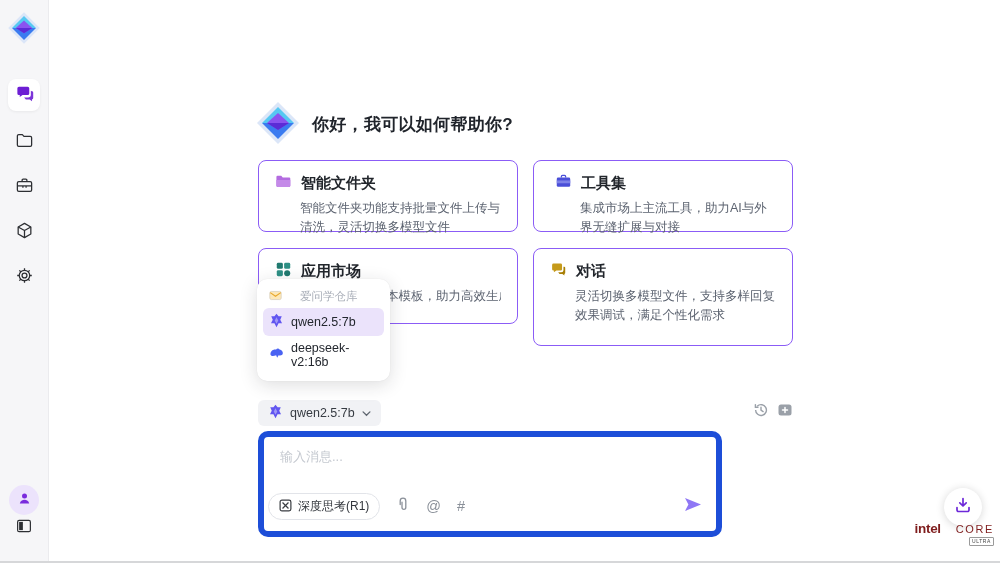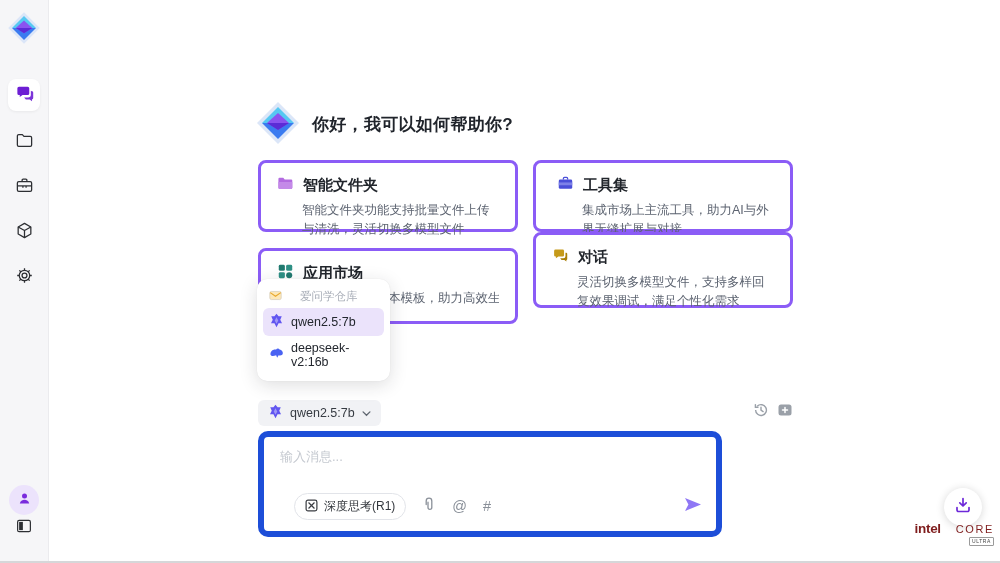--- a/index.html
+++ b/index.html
@@ -16,49 +16,49 @@
   .side-logo{left:6px;top:10px;width:36px;height:36px;cursor:pointer;}
   .icon-btn{width:32px;height:32px;left:8px;display:flex;align-items:center;justify-content:center;border-radius:8px;cursor:pointer;}
   .icon-btn.active{background:#ffffff;box-shadow:0 1px 3px rgba(0,0,0,.06);}
   .avatar-circle{left:9px;width:30px;height:30px;border-radius:50%;background:#ece3fc;display:flex;align-items:center;justify-content:center;cursor:pointer;}
 
   
   .greet-logo{left:254px;top:99px;width:48px;height:48px;}
   .greet-title{left:312px;top:113px;font-size:17px;font-weight:700;color:#20242b;letter-spacing:.3px;}
 
   
-  .card{background:#fff;border:3px solid #8b5cf6;border-radius:8px;box-sizing:border-box;padding:12px 16px;cursor:pointer;}
+  .card{background:#fff;border:1px solid #8b5cf6;border-radius:8px;box-sizing:border-box;padding:12px 16px;cursor:pointer;}
   .card-head{display:flex;align-items:center;gap:9px;}
   .card-title{font-size:15px;font-weight:700;color:#22262c;}
   .card-desc{margin:5px 0 0 25px;font-size:12.5px;line-height:1.55;color:#5c6370;}
   .card-desc.frag{white-space:nowrap;overflow:hidden;text-indent:86px;}
   #card-1{left:258px;top:160px;width:260px;height:72px;}
   #card-2{left:533px;top:160px;width:260px;height:72px;padding-left:21px;}
   #card-3{left:258px;top:248px;width:260px;height:76px;}
-  #card-4{left:533px;top:232px;width:260px;height:76px;}
+  #card-4{left:533px;top:248px;width:260px;height:98px;}
 
   
   .dropdown{left:257px;top:279px;width:133px;box-sizing:border-box;background:#fff;border-radius:10px;
     box-shadow:0 4px 18px rgba(31,35,41,.15),0 0 1px rgba(31,35,41,.12);padding:7px 6px;z-index:30;}
   .dd-group{display:flex;align-items:center;gap:18px;padding:3px 6px 4px;color:#a9aeb8;font-size:11.5px;}
   .dd-item{display:flex;align-items:center;gap:7px;padding:5px 6px;border-radius:6px;font-size:12.5px;color:#23272e;cursor:pointer;}
   .dd-item.selected{background:#ebe3fb;}
 
   
   .model-pill{left:258px;top:400px;height:26px;display:inline-flex;align-items:center;gap:7px;padding:0 10px;
     background:#f1f2f5;border-radius:6px;font-size:12.5px;color:#363b42;cursor:pointer;}
   .hist-btn{left:752px;top:403px;width:18px;height:18px;cursor:pointer;display:flex;align-items:center;justify-content:center;}
   .newchat-btn{left:776px;top:403px;width:18px;height:18px;cursor:pointer;display:flex;align-items:center;justify-content:center;}
 
   
   .composer{left:258px;top:431px;width:464px;height:106px;border:6px solid #1d4ed8;border-radius:10px;box-sizing:border-box;background:#fff;}
   .composer textarea{position:absolute;left:16px;top:11px;width:500px;height:42px;border:none;outline:none;resize:none;
     font-size:13px;color:#30343a;background:transparent;font-family:inherit;padding:0;}
   .composer textarea::placeholder{color:#c5c9d0;}
-  .comp-toolbar{position:absolute;left:30px;right:14px;bottom:11px;display:flex;align-items:center;gap:16px;}
+  .comp-toolbar{position:absolute;left:4px;right:14px;bottom:11px;display:flex;align-items:center;gap:16px;}
   .deep-pill{display:flex;align-items:center;gap:6px;border:1px solid #e2e4e9;border-radius:15px;padding:4px 10px;
     font-size:12px;color:#33373d;background:#fff;cursor:pointer;}
   .glyph{font-size:14.5px;color:#8a9099;cursor:pointer;line-height:1;}
   .send-btn{margin-left:auto;cursor:pointer;display:flex;align-items:center;}
 
   
   .fab{left:944px;top:488px;width:38px;height:38px;border-radius:50%;background:#fff;
     box-shadow:0 1px 8px rgba(0,0,0,.16);display:flex;align-items:center;justify-content:center;cursor:pointer;z-index:6;}
   .intel{left:926px;top:521px;width:68px;display:flex;flex-direction:column;align-items:flex-end;z-index:6;}
   .intel-row{display:flex;align-items:baseline;gap:15px;color:#7f1d1d;}

